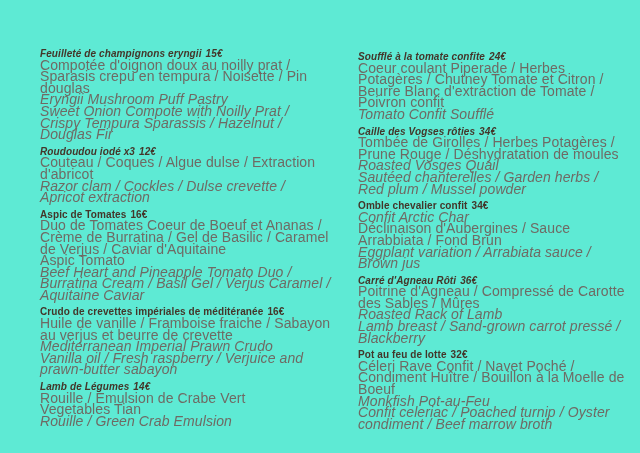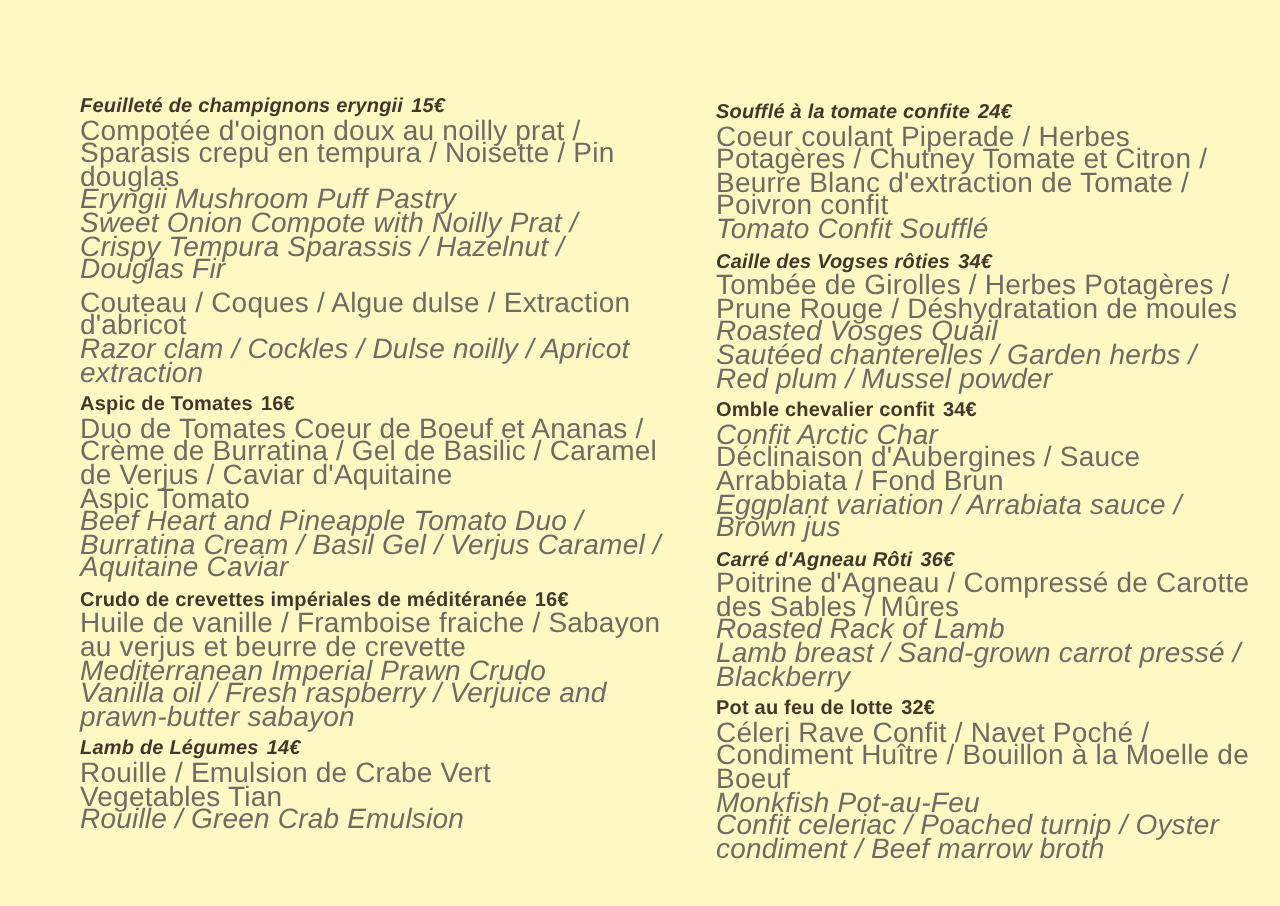--- a/index.html
+++ b/index.html
@@ -1,20 +1,20 @@
 <!DOCTYPE html>
 <html><head>
 <meta charset="utf-8">
 <style>
   html, body { margin: 0; padding: 0; background: #ffffff; }
   .page {
     position: relative;
     width: 640px;
     height: 453px;
-    background: #fef9c3;
+    background: #5eead4;
     overflow: hidden;
     font-family: "Liberation Sans", "DejaVu Sans", sans-serif;
   }
   .col {
     position: absolute;
     top: 48px;
   }
   .col-left  { left: 40px;  width: 292px; }
   .col-right { left: 358px; width: 268px; top: 51px; }
   .dish { margin: 0 0 5px 0; }
@@ -41,22 +41,23 @@
 
 <div class="page">
   <div class="col col-left" id="col-left">
       <section class="dish">
         <h3 class="title it"><span class="nm">Feuilleté de champignons eryngii</span><span class="pr">15€</span></h3>
         <p class="line">Compotée d'oignon doux au noilly prat / Sparasis crepu en tempura / Noisette / Pin douglas</p>
         <p class="line it">Eryngii Mushroom Puff Pastry</p>
         <p class="line it">Sweet Onion Compote with Noilly Prat / Crispy Tempura Sparassis / Hazelnut / Douglas Fir</p>
       </section>
       <section class="dish">
+        <h3 class="title it"><span class="nm">Roudoudou iodé x3</span><span class="pr">12€</span></h3>
         <p class="line">Couteau / Coques / Algue dulse / Extraction d'abricot</p>
-        <p class="line it">Razor clam / Cockles / Dulse noilly / Apricot extraction</p>
+        <p class="line it">Razor clam / Cockles / Dulse crevette / Apricot extraction</p>
       </section>
       <section class="dish">
         <h3 class="title"><span class="nm">Aspic de Tomates</span><span class="pr">16€</span></h3>
         <p class="line">Duo de Tomates Coeur de Boeuf et Ananas / Crème de Burratina / Gel de Basilic / Caramel de Verjus / Caviar d'Aquitaine</p>
         <p class="line">Aspic Tomato</p>
         <p class="line it">Beef Heart and Pineapple Tomato Duo / Burratina Cream / Basil Gel / Verjus Caramel / Aquitaine Caviar</p>
       </section>
       <section class="dish">
         <h3 class="title"><span class="nm">Crudo de crevettes impériales de méditéranée</span><span class="pr">16€</span></h3>
         <p class="line">Huile de vanille / Framboise fraiche / Sabayon au verjus et beurre de crevette</p>

